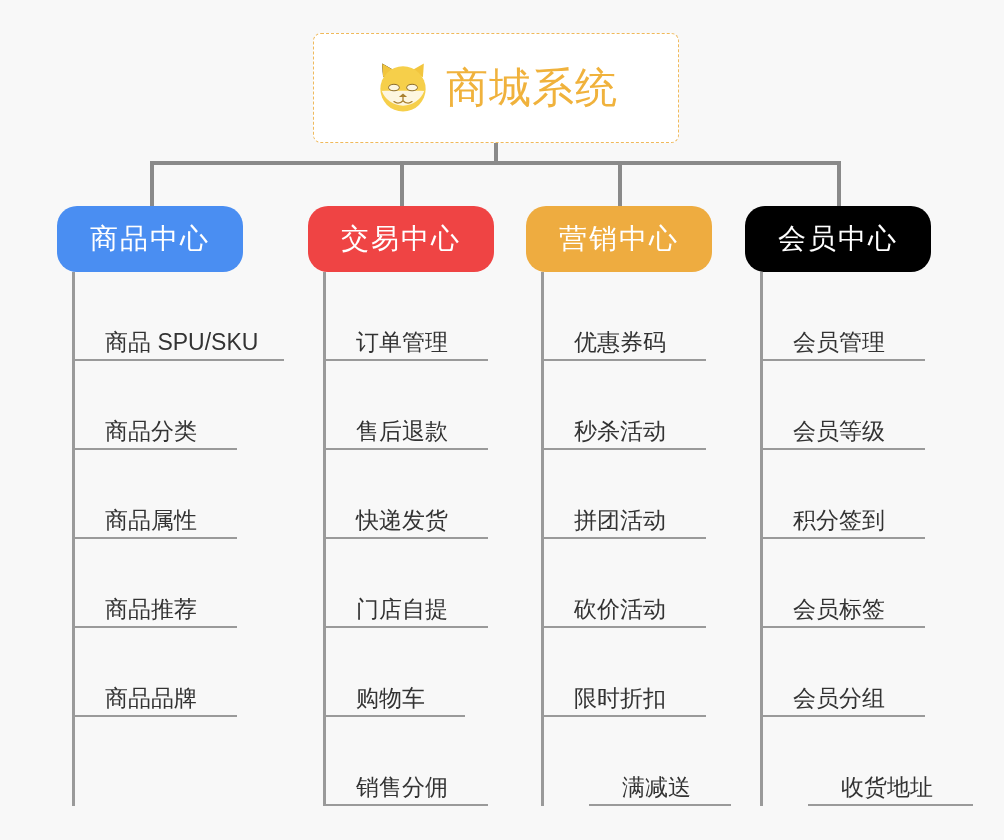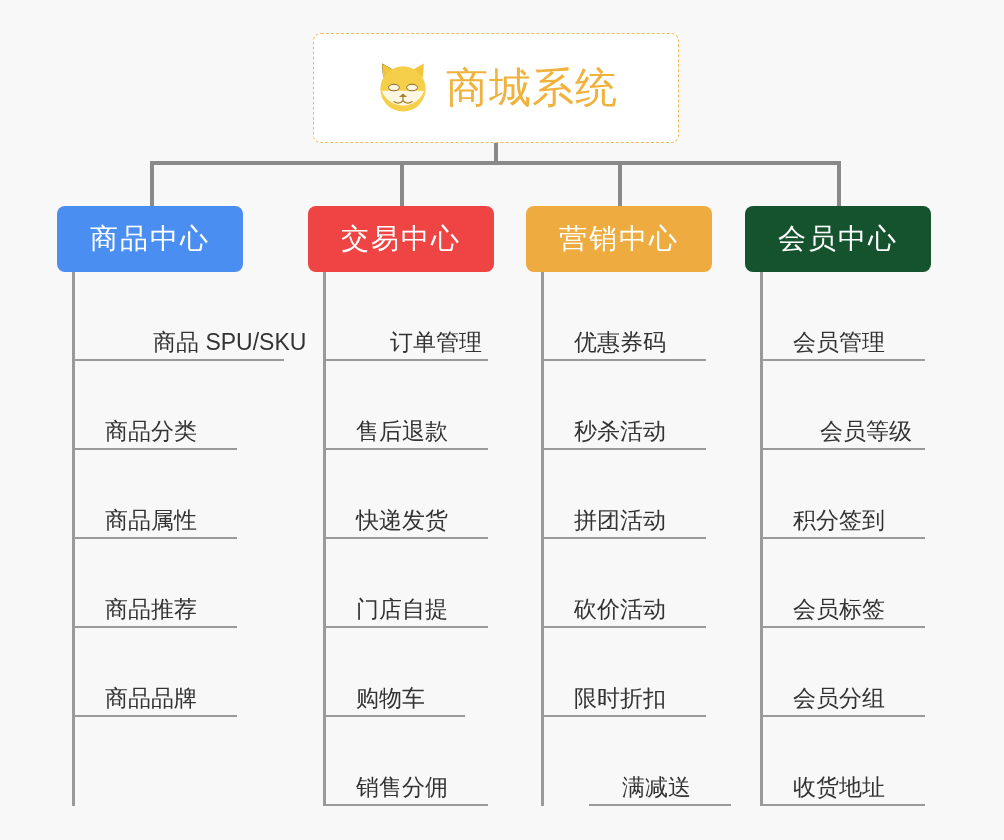--- a/index.html
+++ b/index.html
@@ -60,21 +60,21 @@
 
   
   .branch {
     position: absolute;
     top: 206px;
   }
   .branch-head {
     position: relative;
     box-sizing: border-box;
     height: 66px;
-    border-radius: 8px;
+    border-radius: 20px;
     display: flex;
     align-items: center;
     justify-content: center;
     color: #ffffff;
     font-size: 28px;
     letter-spacing: 2px;
     white-space: nowrap;
     font-family: Liberation Serif, serif;
   }
 
@@ -143,21 +143,21 @@
   <div class="conn conn-v" style="left:400px; top:161px; width:4px; height:47px;"></div>
   <div class="conn conn-v" style="left:618px; top:161px; width:4px; height:47px;"></div>
   <div class="conn conn-v" style="left:837px; top:161px; width:4px; height:47px;"></div>
 
   <div class="branch" style="left:57px; width:186px;">
     <div class="branch-head" style="background:#4a8ef2; width:186px;">
       <span>商品中心</span>
     </div>
     <div class="branch-trunk" style="left:15px; height:534px;"></div>
     <div class="leaf-list" style="left:15px;">
-      <div class="leaf" style="width:212px;padding-left:48px;">
+      <div class="leaf" style="width:212px;">
         <span class="leaf-label">商品 SPU/SKU</span>
       </div>
       <div class="leaf" style="width:165px;">
         <span class="leaf-label">商品分类</span>
       </div>
       <div class="leaf" style="width:165px;">
         <span class="leaf-label">商品属性</span>
       </div>
       <div class="leaf" style="width:165px;">
         <span class="leaf-label">商品推荐</span>
@@ -167,21 +167,21 @@
       </div>
     </div>
   </div>
 
   <div class="branch" style="left:308px; width:186px;">
     <div class="branch-head" style="background:#ef4444; width:186px;">
       <span>交易中心</span>
     </div>
     <div class="branch-trunk" style="left:15px; height:534px;"></div>
     <div class="leaf-list" style="left:15px;">
-      <div class="leaf" style="width:165px;padding-left:34px;">
+      <div class="leaf" style="width:165px;">
         <span class="leaf-label">订单管理</span>
       </div>
       <div class="leaf" style="width:165px;">
         <span class="leaf-label">售后退款</span>
       </div>
       <div class="leaf" style="width:165px;">
         <span class="leaf-label">快递发货</span>
       </div>
       <div class="leaf" style="width:165px;">
         <span class="leaf-label">门店自提</span>
@@ -216,39 +216,39 @@
       <div class="leaf" style="width:165px;">
         <span class="leaf-label">限时折扣</span>
       </div>
       <div class="leaf" style="width:142px;margin-left:48px;">
         <span class="leaf-label">满减送</span>
       </div>
     </div>
   </div>
 
   <div class="branch" style="left:745px; width:186px;">
-    <div class="branch-head" style="background:#14532d; width:186px;">
+    <div class="branch-head" style="background:#000000; width:186px;">
       <span>会员中心</span>
     </div>
     <div class="branch-trunk" style="left:15px; height:534px;"></div>
     <div class="leaf-list" style="left:15px;">
       <div class="leaf" style="width:165px;">
         <span class="leaf-label">会员管理</span>
       </div>
-      <div class="leaf" style="width:165px;padding-left:27px;">
+      <div class="leaf" style="width:165px;">
         <span class="leaf-label">会员等级</span>
       </div>
       <div class="leaf" style="width:165px;">
         <span class="leaf-label">积分签到</span>
       </div>
       <div class="leaf" style="width:165px;">
         <span class="leaf-label">会员标签</span>
       </div>
       <div class="leaf" style="width:165px;">
         <span class="leaf-label">会员分组</span>
       </div>
-      <div class="leaf" style="width:165px;">
+      <div class="leaf" style="width:165px;margin-left:48px;">
         <span class="leaf-label">收货地址</span>
       </div>
     </div>
   </div>
 
 </div>
 
 </body></html>

